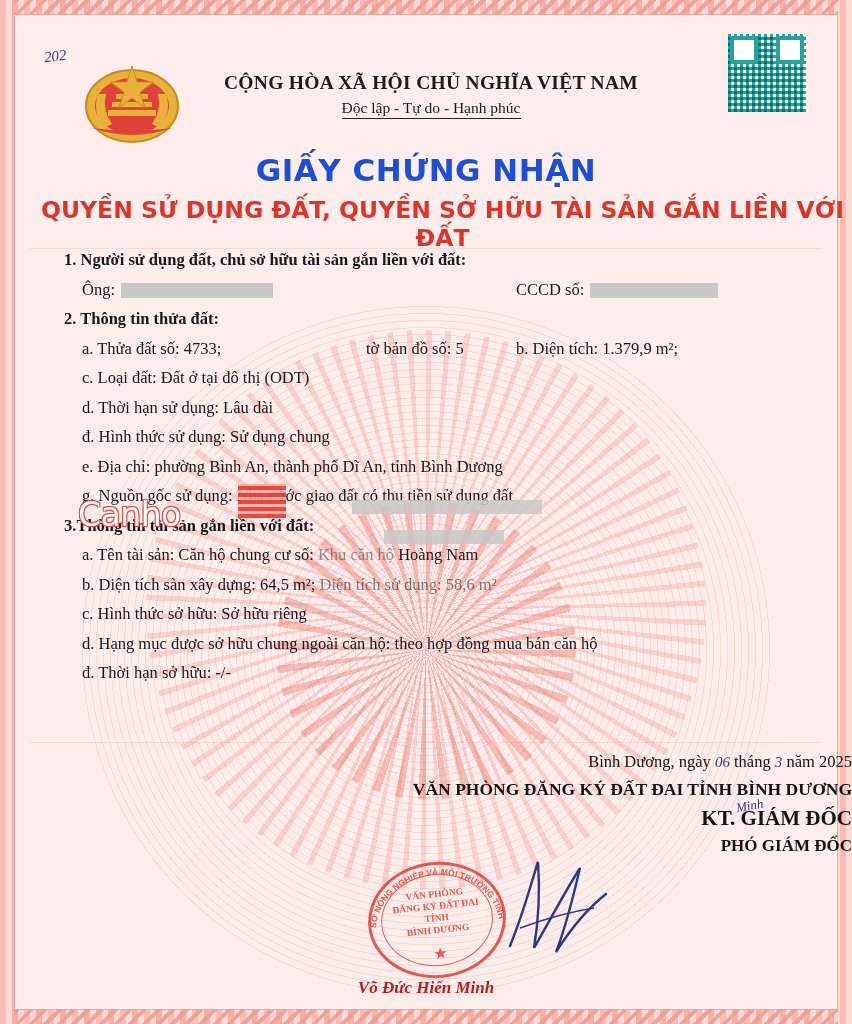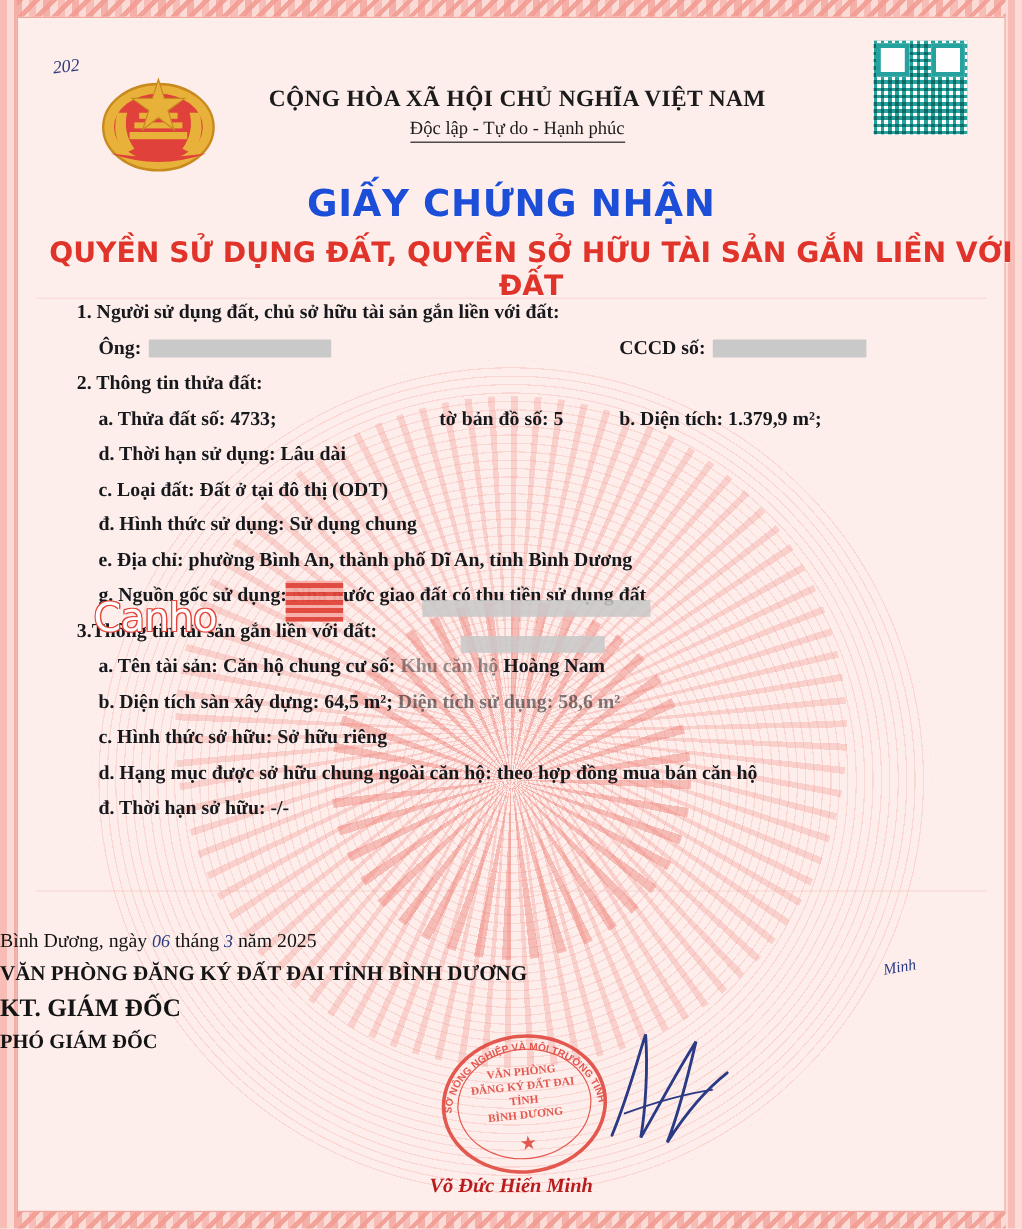--- a/index.html
+++ b/index.html
@@ -196,21 +196,21 @@
   
   .body {
     position: absolute;
     left: 64px;
     top: 252px;
     width: 730px;
     font-size: 16.5px;
     color: #16181c;
     line-height: 1.0;
   }
-  .row { position: relative; margin-bottom: 10.5px; min-height: 19px; font-weight: bold; }
+  .row { position: relative; margin-bottom: 10.5px; min-height: 19px; }
   .sect { font-weight: bold; }
   .indent { padding-left: 18px; }
 
   .redact {
     display: inline-block;
     vertical-align: middle;
     height: 15px;
     background: #c9c9c9;
     border-radius: 1px;
     margin: 0 2px;
@@ -263,22 +263,22 @@
   .strike {
     position: absolute;
     background: rgba(200,200,200,.85);
     height: 14px;
   }
 
   
   .footer {
     position: absolute;
     left: 0; right: 0;
-    top: 774px;
-    text-align: left;
+    top: 752px;
+    text-align: right;
     color: #141414;
   }
   .footer .date { font-size: 16.5px; }
   .footer .office {
     margin-top: 7px;
     font-size: 17.5px;
     font-weight: bold;
   }
   .footer .kt {
     margin-top: 6px;
@@ -429,22 +429,22 @@
     <div class="row">
       <span class="indent">a. Thửa đất số:</span>
       <span>4733;</span>
       <span class="col-mid">tờ bản đồ số: 5</span>
       <span class="col-mid2">
         <span>b. Diện tích:</span>
         <span>1.379,9 m²;</span>
       </span>
     </div>
 
+    <div class="row indent">c. Loại đất: Đất ở tại đô thị (ODT)</div>
     <div class="row indent">d. Thời hạn sử dụng: Lâu dài</div>
-    <div class="row indent">c. Loại đất: Đất ở tại đô thị (ODT)</div>
     <div class="row indent">đ. Hình thức sử dụng: Sử dụng chung</div>
     <div class="row indent">e. Địa chỉ: phường Bình An, thành phố Dĩ An, tỉnh Bình Dương</div>
     <div class="row indent">g. Nguồn gốc sử dụng: Nhà nước giao đất có thu tiền sử dụng đất</div>
 
     <div class="row sect">3.Thông tin tài sản gắn liền với đất:</div>
 
     <div class="row">
       <span class="indent">a. Tên tài sản: Căn hộ chung cư số:</span>
       <span style="opacity:.45">Khu căn hộ</span>
       <span>Hoàng Nam</span>

